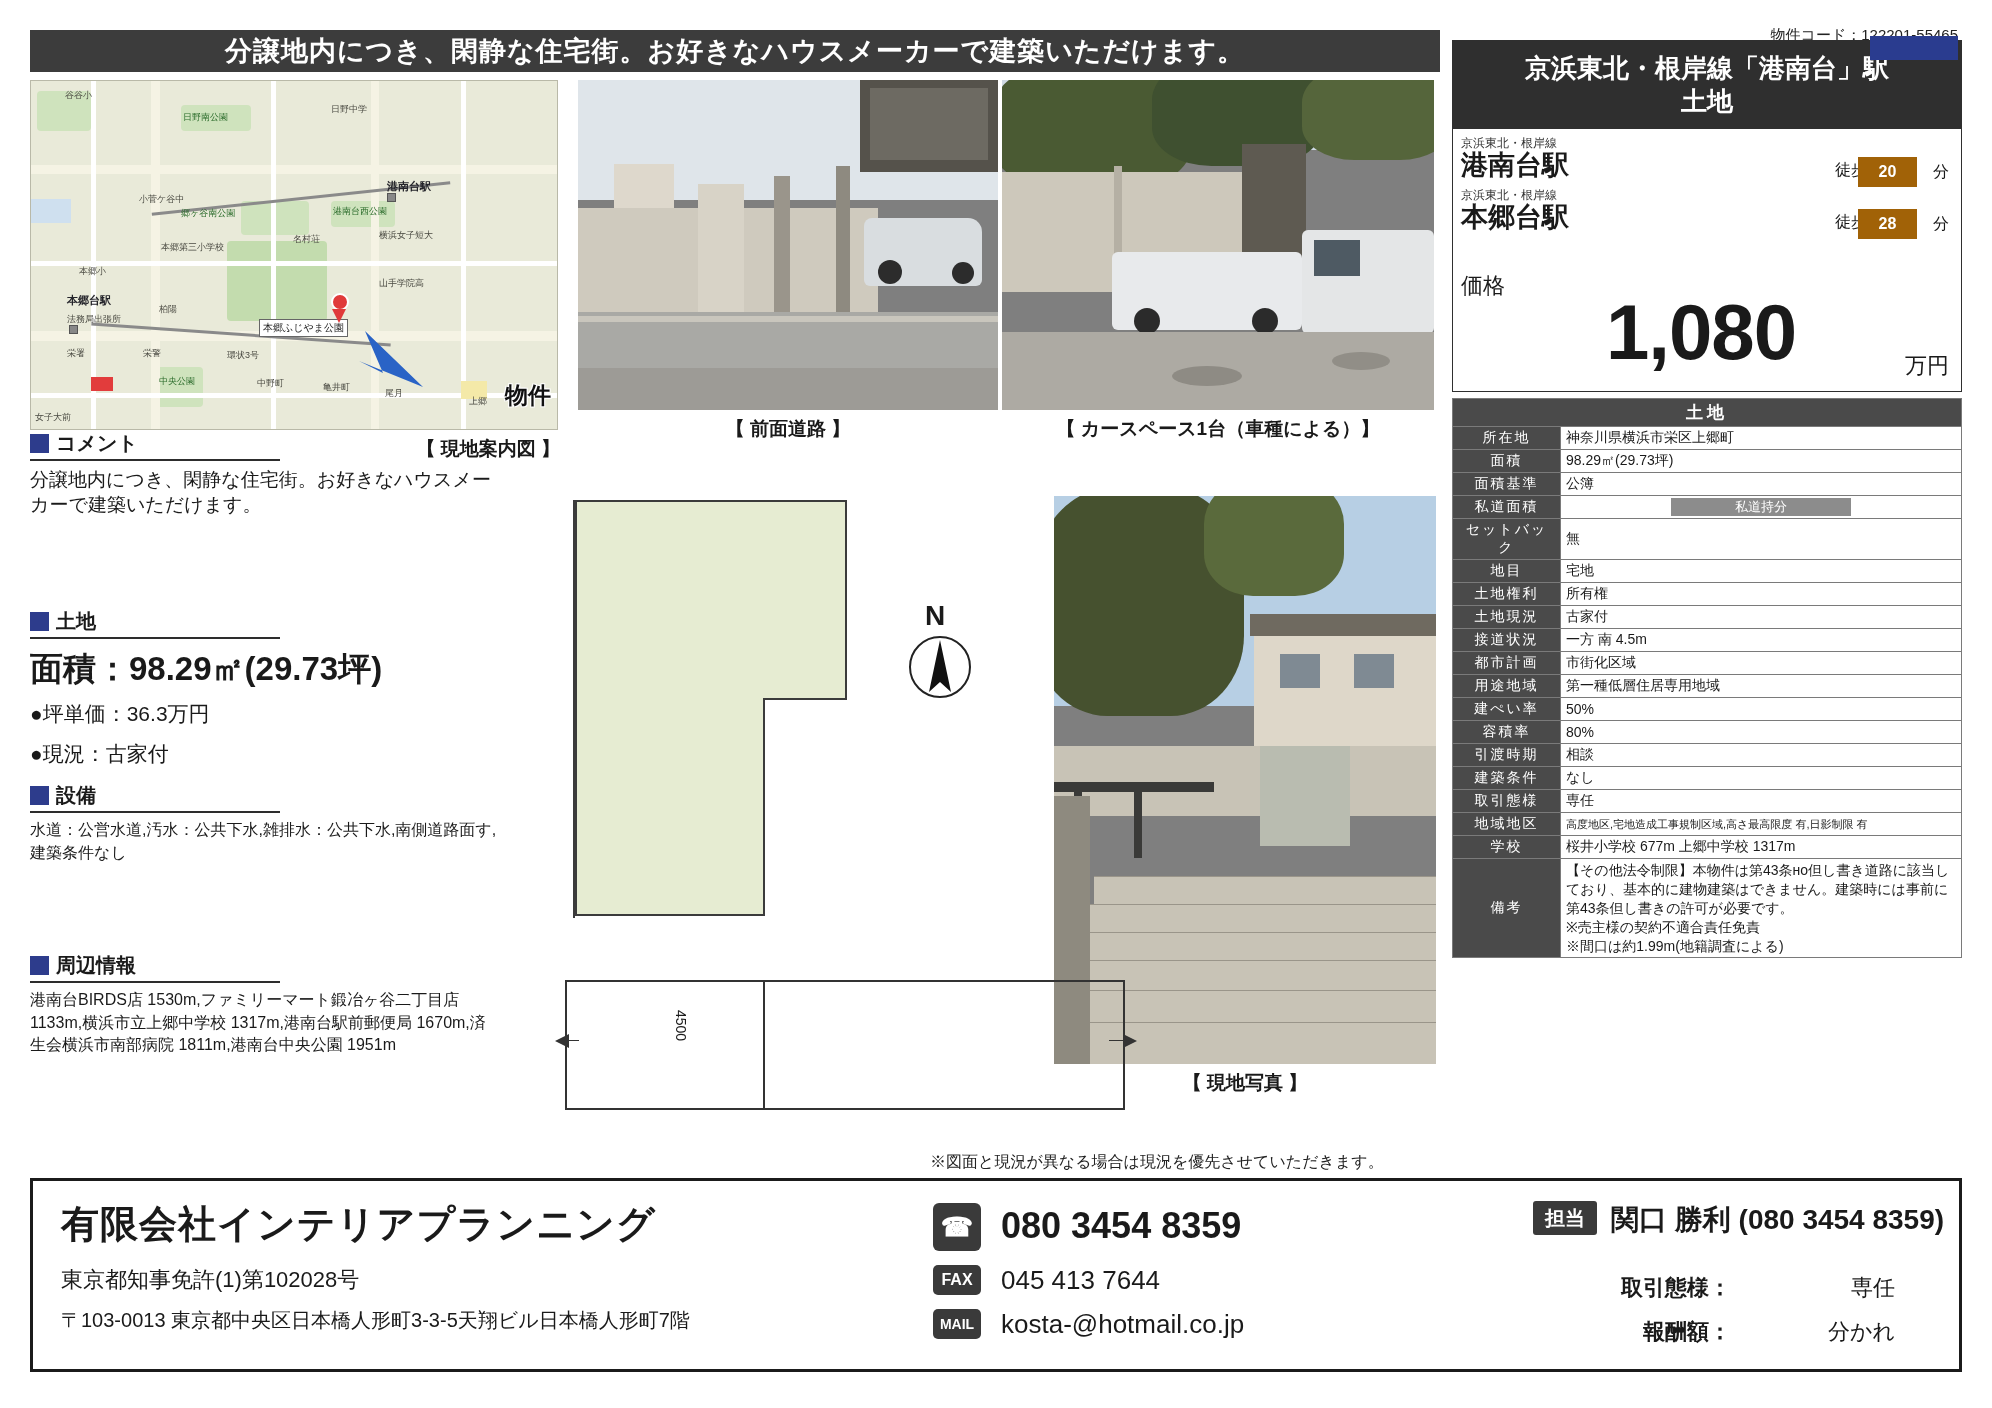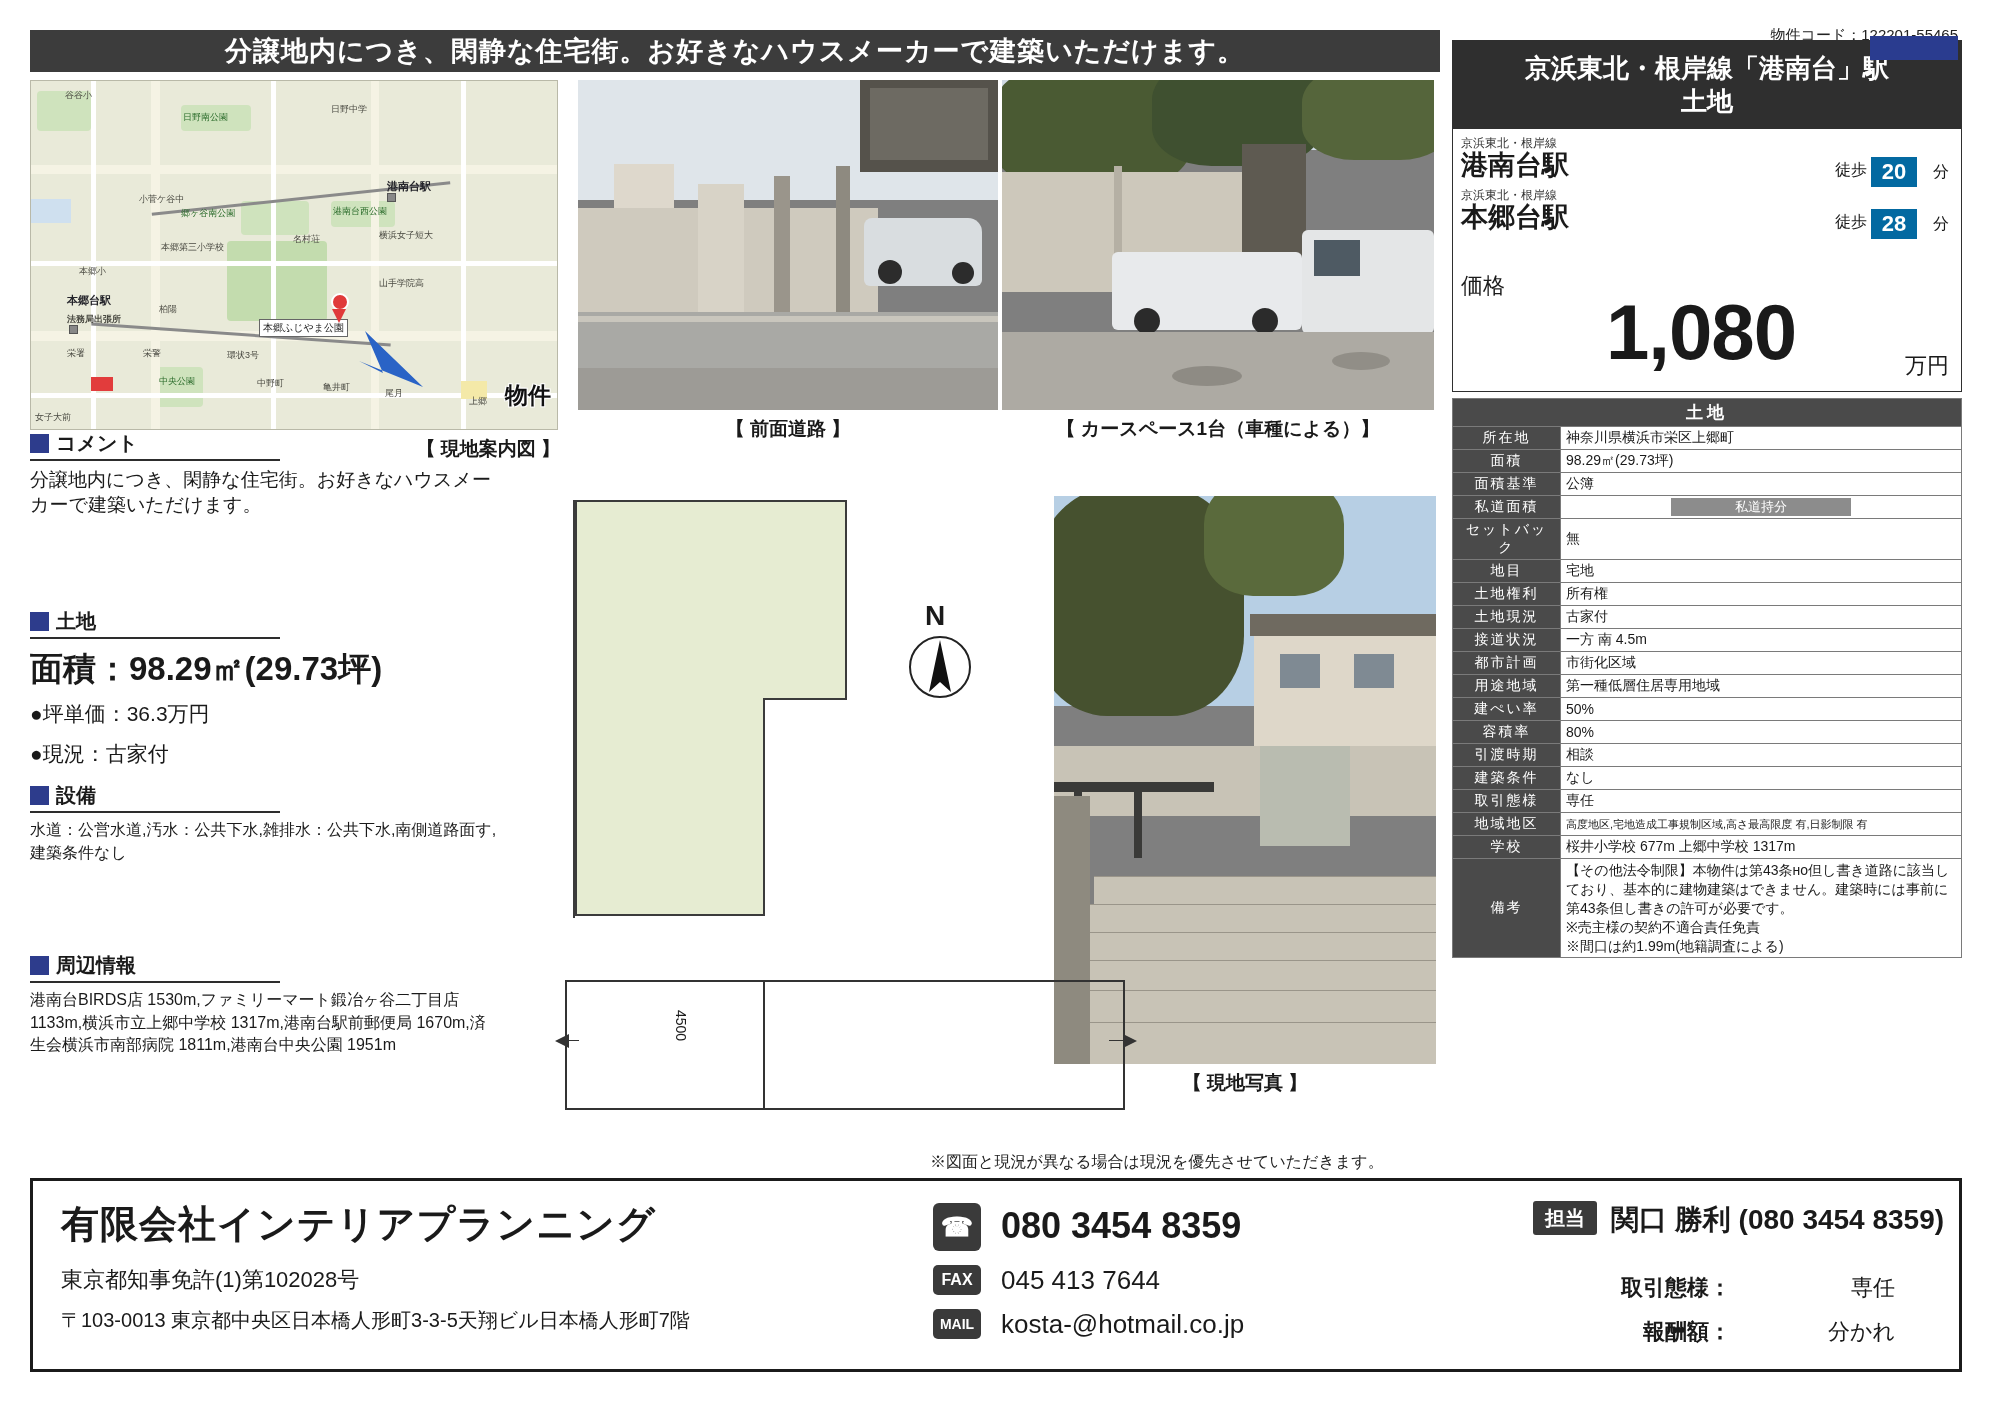--- a/index.html
+++ b/index.html
@@ -90,21 +90,21 @@
   .stationbar {
     background:#2f2f2f; color:#fff; text-align:center; font-weight:bold;
     font-size:26px; line-height:1.25; padding:10px 4px;
     border:2px solid #2f2f2f;
   }
   .accessbox { border:1px solid #2f2f2f; border-top:none; padding:6px 8px 4px 8px; }
   .acc-row { position:relative; height:52px; }
   .acc-sub { font-size:12px; color:#333; }
   .acc-name { font-size:27px; font-weight:bold; line-height:1; }
   .acc-walk { position:absolute; right:86px; bottom:6px; font-size:16px; }
-  .acc-min { position:absolute; right:36px; bottom:0px; width:46px; height:30px; background:#0369a1; color:#fff; font-size:22px; font-weight:bold; text-align:center; line-height:30px; }
+  .acc-min { position:absolute; right:36px; bottom:0px; width:59px; height:30px; background:#a16207; color:#fff; font-size:16px; font-weight:bold; text-align:center; line-height:30px; }
   .acc-unit { position:absolute; right:4px; bottom:4px; font-size:16px; }
   .price-label { font-size:22px;margin-top:32px; }
   .price-row { position:relative; height:86px; }
   .price-num {
     position:absolute; left:40px; top:-14px; width:400px; text-align:center;
     font-size:78px; font-weight:bold; letter-spacing:-1px;
   }
   .price-unit { position:absolute; right:4px; bottom:6px; font-size:22px; }
   .bluebar { position:absolute; right:4px; top:-4px; width:88px; height:24px; background:#2a3c8f; }
 
@@ -202,21 +202,21 @@
     <div class="lblb" style="left:356px;top:98px;">港南台駅</div>
     <div class="lbl" style="left:302px;top:124px;color:#2a6b2a;">港南台西公園</div>
     <div class="lbl" style="left:108px;top:112px;">小菅ケ谷中</div>
     <div class="lbl" style="left:150px;top:126px;color:#2a6b2a;">郷ヶ谷南公園</div>
     <div class="lbl" style="left:348px;top:148px;">横浜女子短大</div>
     <div class="lbl" style="left:262px;top:152px;">名村荘</div>
     <div class="lbl" style="left:130px;top:160px;">本郷第三小学校</div>
     <div class="lbl" style="left:348px;top:196px;">山手学院高</div>
     <div class="lblb" style="left:36px;top:212px;">本郷台駅</div>
     <div class="lbl" style="left:128px;top:222px;">柏陽</div>
-    <div class="lbl" style="left:36px;top:232px;font-weight:bold;">法務局出張所</div>
+    <div class="lbl" style="left:36px;top:232px;">法務局出張所</div>
     <div class="lbl" style="left:36px;top:266px;">栄署</div>
     <div class="lbl" style="left:112px;top:266px;">栄警</div>
     <div class="lbl" style="left:196px;top:268px;">環状3号</div>
     <div class="lbl" style="left:226px;top:296px;">中野町</div>
     <div class="lbl" style="left:292px;top:300px;">亀井町</div>
     <div class="lbl" style="left:354px;top:306px;">尾月</div>
     <div class="lbl" style="left:48px;top:184px;">本郷小</div>
     <div class="lbl" style="left:438px;top:314px;">上郷</div>
     <div class="lbl" style="left:128px;top:294px;color:#2a6b2a;">中央公園</div>
     <div class="lbl" style="left:4px;top:330px;">女子大前</div>

